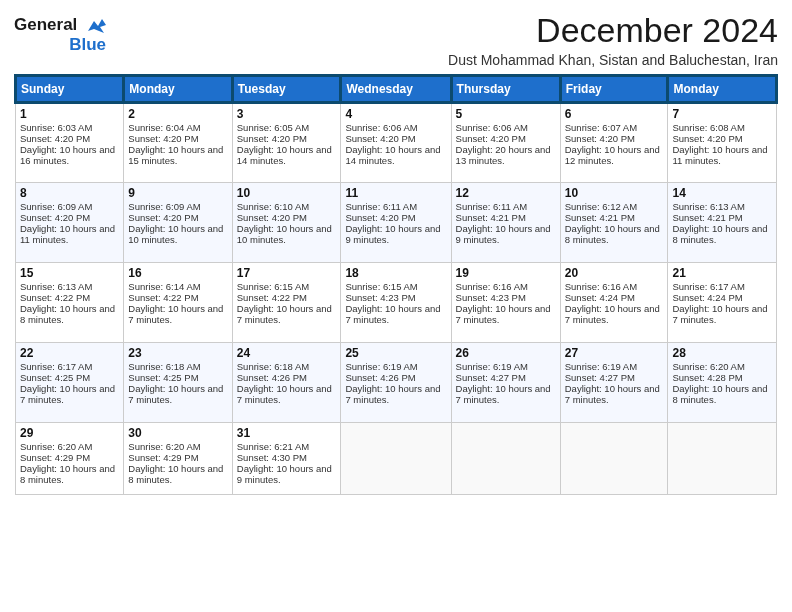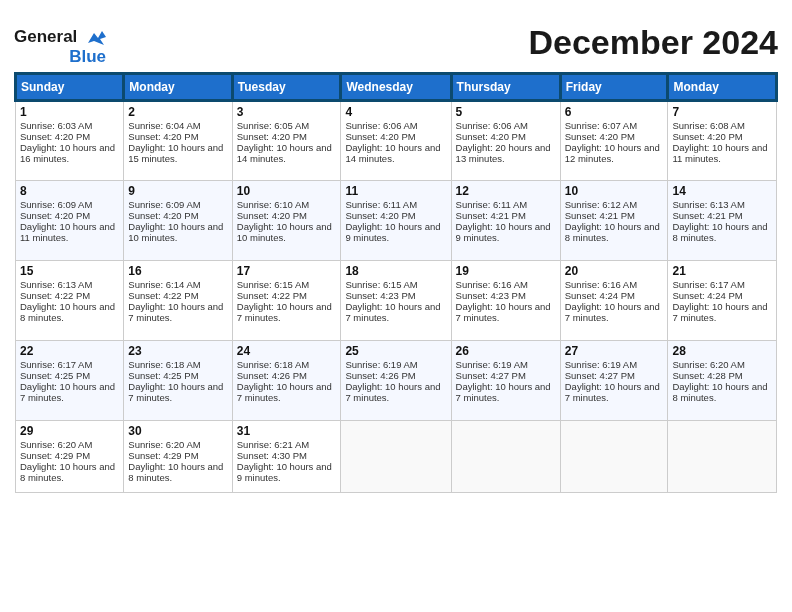--- a/index.html
+++ b/index.html
@@ -6,39 +6,39 @@
     body {
       width: 792px;
       height: 612px;
       background: #fff;
       font-family: Arial, sans-serif;
       overflow: hidden;
     }
     .page {
       width: 792px;
       height: 612px;
-      padding: 23px 14px;
+      padding: 11px 14px;
     }
     .header {
       display: flex;
       align-items: flex-start;
       justify-content: space-between;
       margin-bottom: 4px;
     }
     .logo {
       display: flex;
       align-items: center;
       margin-top: 4px;
     }
     .title-section {
       text-align: right;
     }
     .month-title {
       font-size: 34px;
-      font-weight: bold;
+      font-weight: normal;
       color: #1a1a1a;
     }
     .subtitle {
       font-size: 14px;
       color: #333;
       margin-top: 2px;
     }
     .calendar {
       width: 100%;
       border-collapse: collapse;
@@ -94,20 +94,21 @@
                 <polygon points="4,14 10,4 14,9 18,2 22,8 16,10 20,16 10,12" fill="#1e6fcc"></polygon>
               </svg>
             </div>
             <div style="font-size:17px;font-weight:bold;color:#1e6fcc;line-height:1.15;text-align:right;">Blue</div>
           </div>
         </div>
       </div>
     </div>
     <div class="title-section">
       <div class="month-title">December 2024</div>
+      <div class="subtitle">Dust Mohammad Khan, Sistan and Baluchestan, Iran</div>
     </div>
   </div>
 
   <table class="calendar">
     <thead>
       <tr>
         <th>Sunday</th>
         <th>Monday</th>
         <th>Tuesday</th>
         <th>Wednesday</th>

